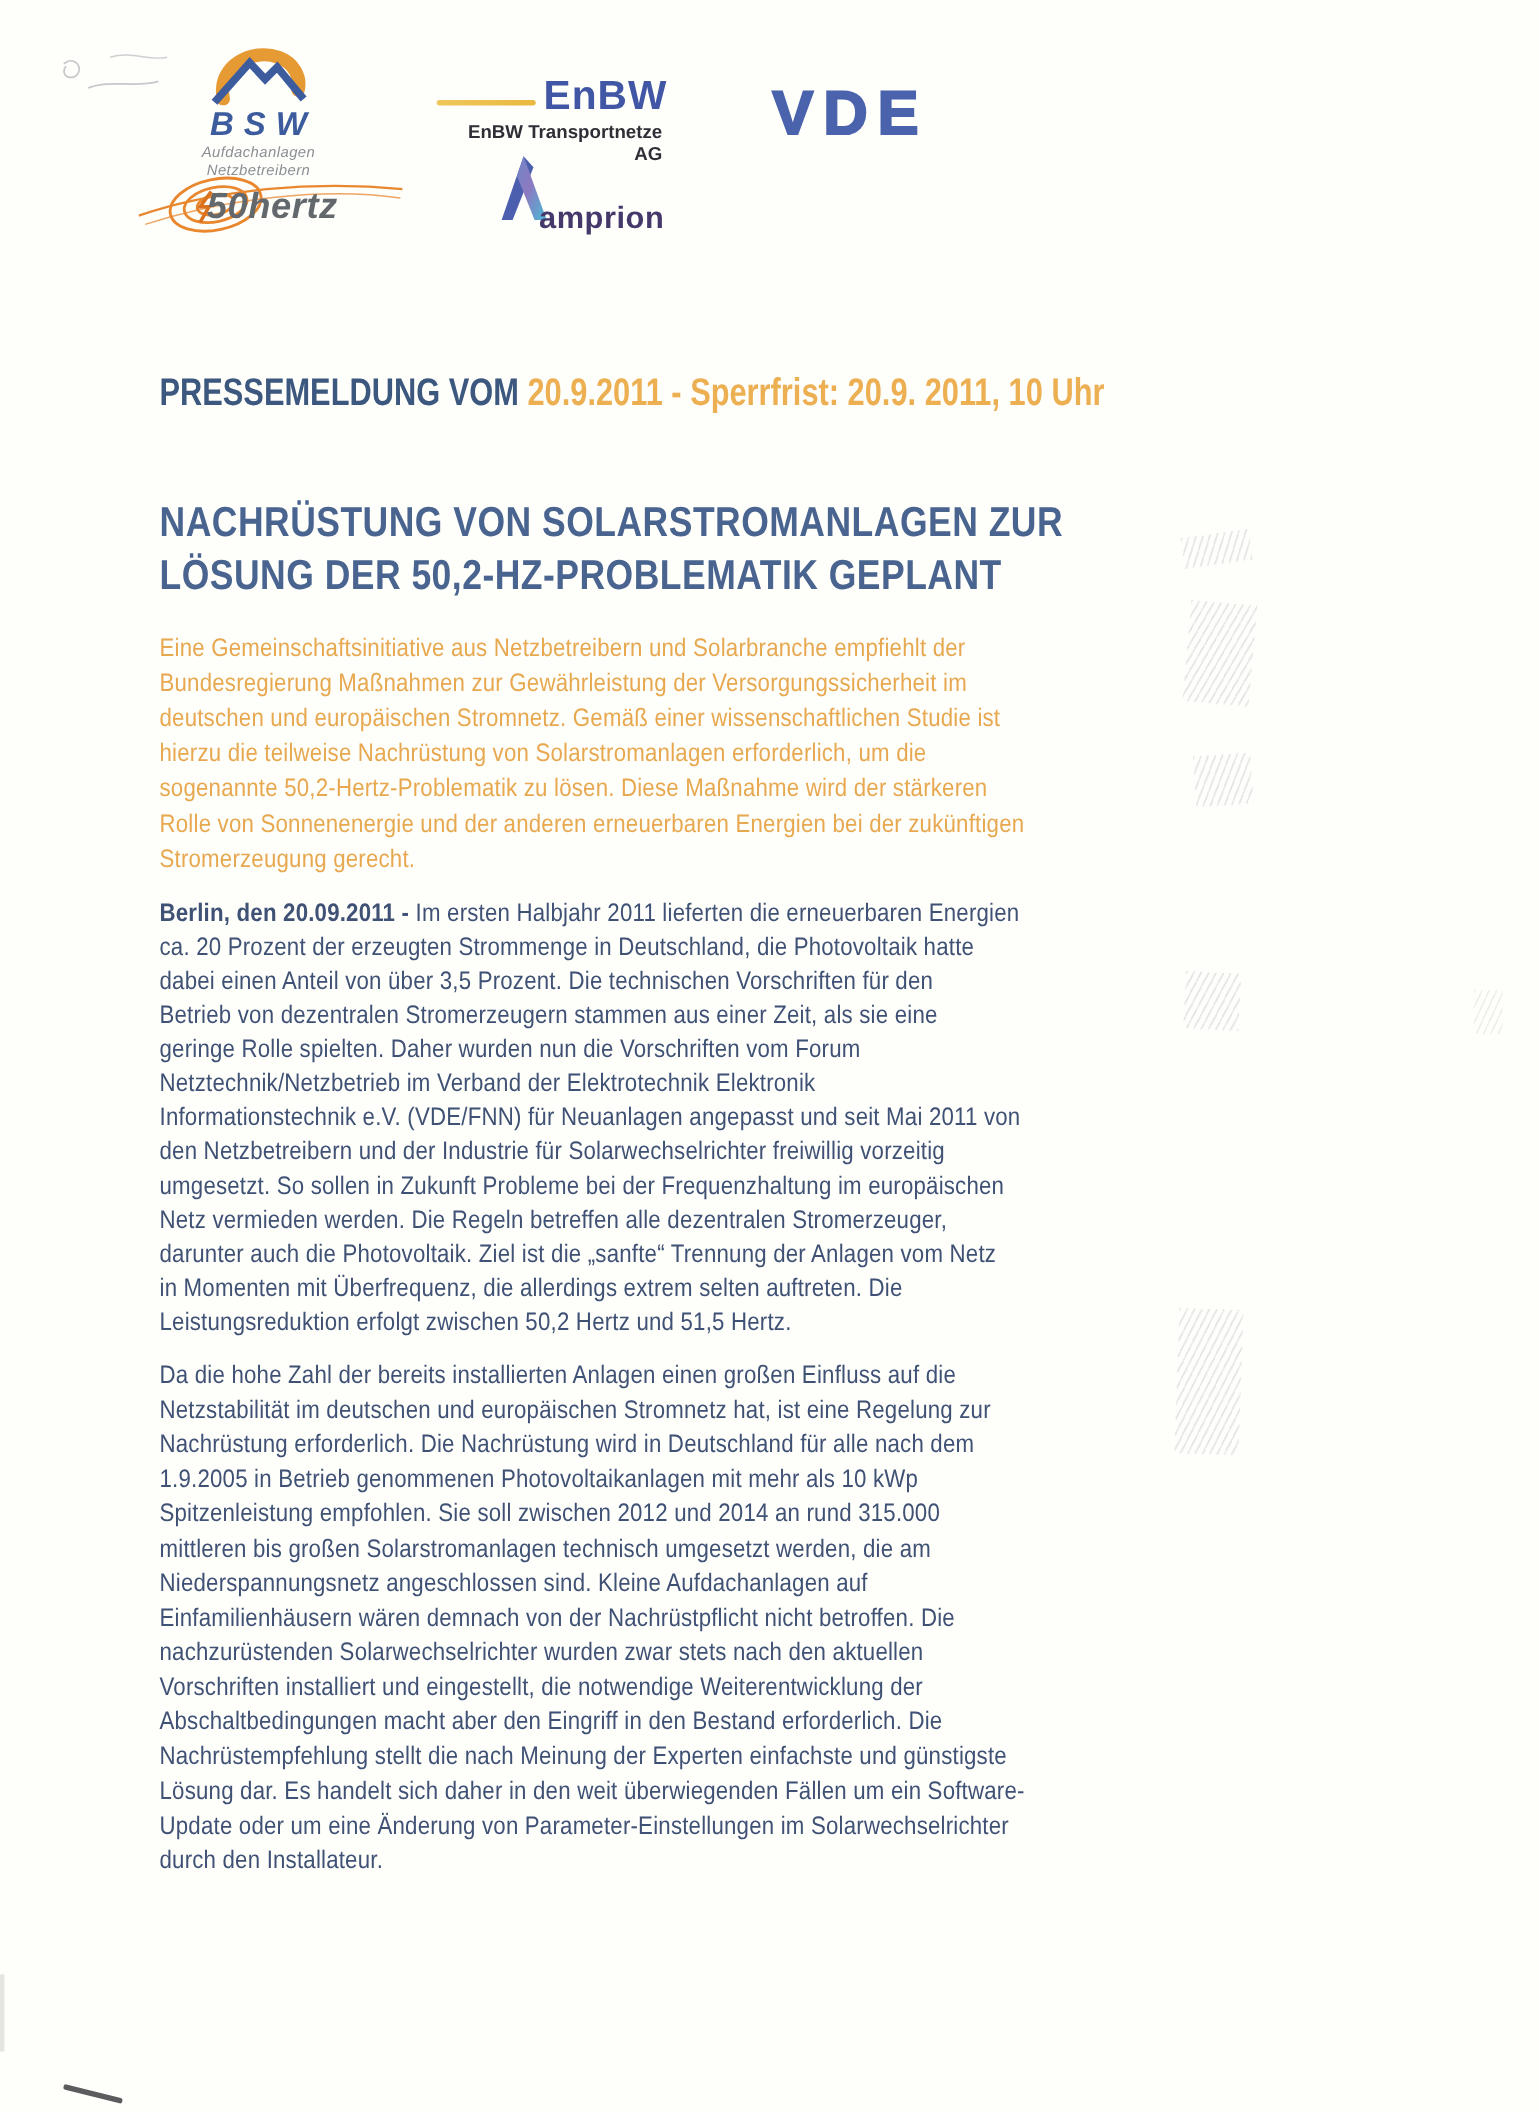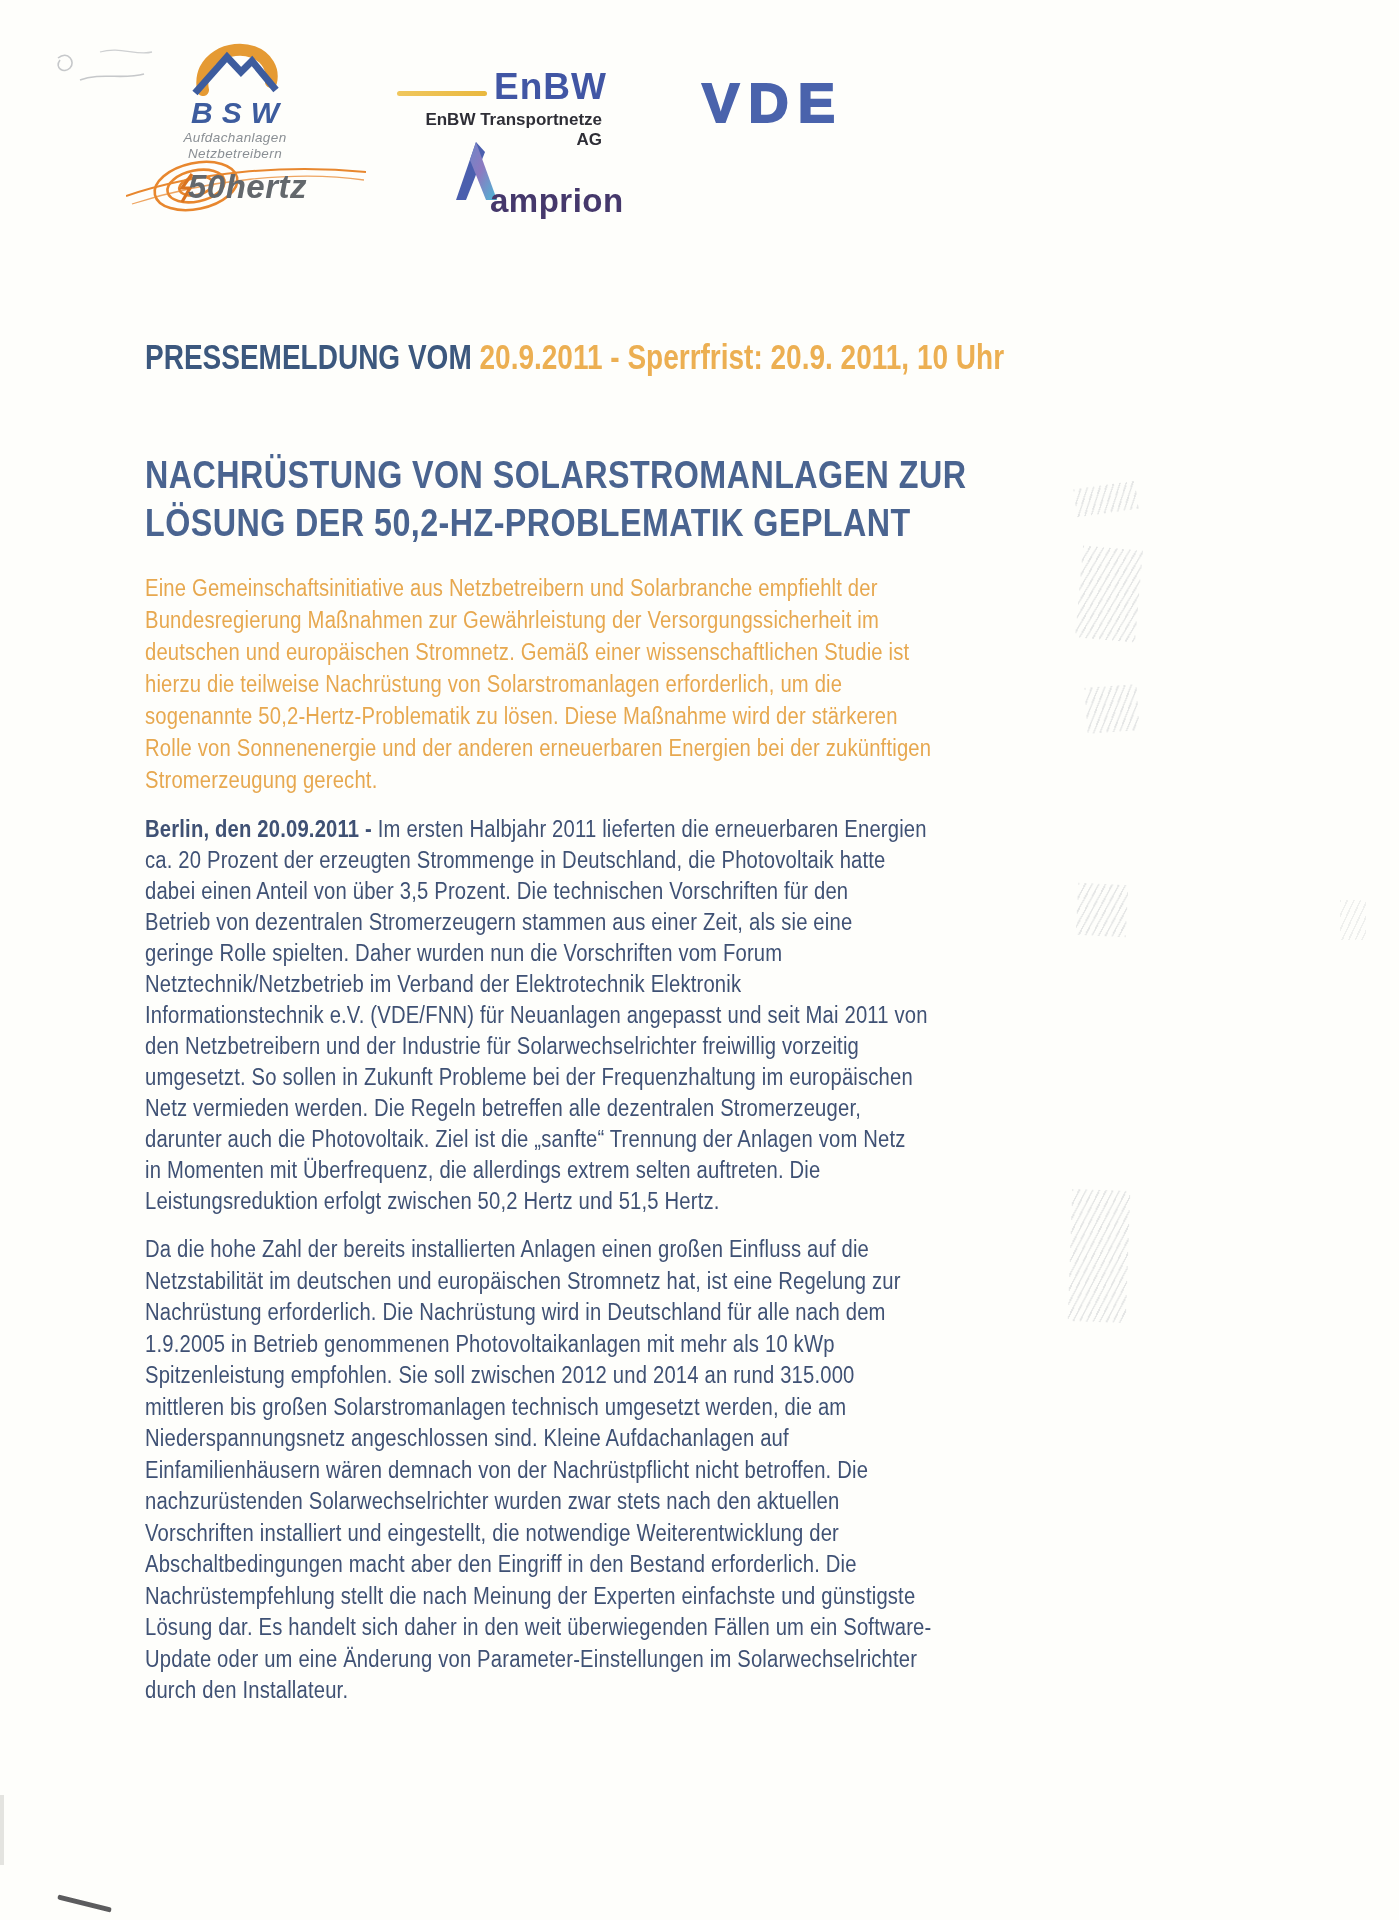--- a/index.html
+++ b/index.html
@@ -16,21 +16,21 @@
   #logo-enbw{left:397px;top:66px;width:215px;}
   .enbw-row{display:flex;align-items:center;}
   .enbw-line{width:90px;height:5px;border-radius:3px;background:linear-gradient(to right,#f0c75d,#e9b83e);margin-right:7px;margin-top:12px;}
   .enbw-word{font-size:37px;font-weight:bold;color:#4156a4;letter-spacing:1px;}
   .enbw-sub{font-size:17px;font-weight:bold;color:#2e2e36;margin-top:2px;text-align:right;width:205px;}
   #logo-vde{left:702px;top:70px;}
   .vde-word{font-size:56px;font-weight:bold;color:#4a63ac;letter-spacing:9px;-webkit-text-stroke:2px #4a63ac;}
   #logo-50hertz{left:126px;top:146px;width:240px;height:76px;}
   .hertz-word{position:absolute;left:62px;top:22px;font-size:33px;font-weight:bold;color:#63686c;letter-spacing:0.5px;font-style:italic;}
   #logo-amprion{left:452px;top:140px;width:170px;height:80px;}
-  .amprion-word{position:absolute;left:38px;top:42px;font-size:33px;font-weight:bold;color:#45386b;letter-spacing:0.5px;}
+  .amprion-word{position:absolute;left:38px;top:42px;font-size:28px;font-weight:bold;color:#45386b;letter-spacing:0.5px;}
   #logo-tennet{left:682px;top:152px;width:250px;height:70px;}
   .tennet-word{position:absolute;left:60px;top:0px;font-size:38px;font-weight:bold;color:#4a78ba;letter-spacing:1px;}
   .tennet-tagline{position:absolute;left:64px;top:44px;font-size:13.5px;color:#74ae3a;letter-spacing:0.3px;}
   
   .press{position:absolute;left:145px;top:337px;white-space:nowrap;font-weight:bold;font-size:35px;
          transform:scaleX(0.8);transform-origin:0 0;}
   .press-label{color:#3c587e;}
   .press-date{color:#ecaf52;}
   .headline{position:absolute;left:145px;top:451px;font-weight:bold;font-size:38px;line-height:48px;
             color:#4a6490;transform:scaleX(0.85);transform-origin:0 0;white-space:nowrap;letter-spacing:0.5px;}

